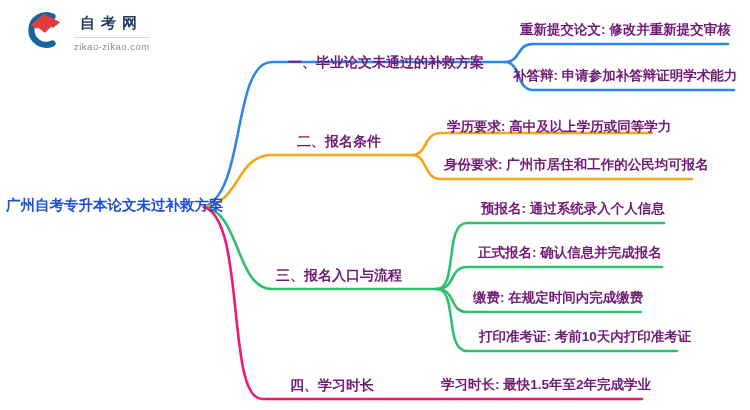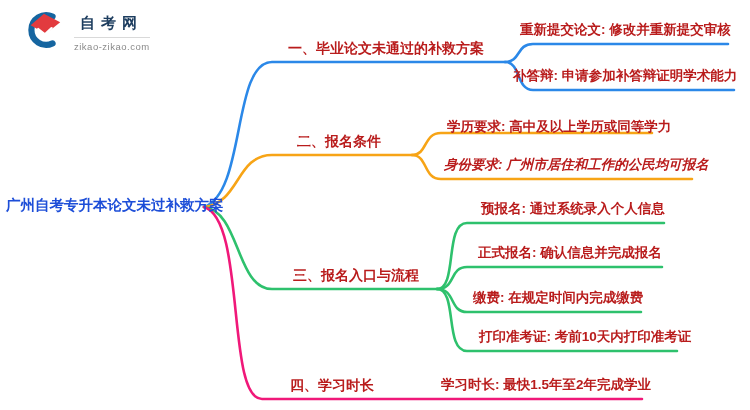--- a/index.html
+++ b/index.html
@@ -16,21 +16,21 @@
 
   svg.lines {
     position: absolute;
     left: 0; top: 0;
     width: 750px; height: 410px;
   }
   svg.lines path { fill: none; stroke-width: 2.6; stroke-linecap: round; }
 
   .node {
     position: absolute;
-    color: #b91c1c;
+    color: #701a75;
     font-weight: 600;
     font-size: 13.5px;
     line-height: 18px;
     white-space: nowrap;
   }
   .node.branch { font-size: 14px; }
   .node.root {
     font-size: 14.5px;
     font-weight: 700;
     color: #1d4ed8;
@@ -79,30 +79,30 @@
     <path d="M437 289 C458 289 444 223 467 223 L664 223" stroke="#2ec16d"></path>
     <path d="M437 289 C456 289 449 267 467 267 L662 267" stroke="#2ec16d"></path>
     <path d="M437 289 C456 289 449 312 467 312 L641 312" stroke="#2ec16d"></path>
     <path d="M437 289 C458 289 444 351 467 351 L677 351" stroke="#2ec16d"></path>
 
     <path d="M204 207 C246 219 226 399 262 399 L642 399" stroke="#f01879"></path>
   </svg>
 
   <div class="node root" style="left:6px; top:196px;">广州自考专升本论文未过补救方案</div>
 
-  <div class="node branch" style="left:288px; top:39px;text-align:center;">一、毕业论文未通过的补救方案</div>
+  <div class="node branch" style="left:288px; top:53px;text-align:center;">一、毕业论文未通过的补救方案</div>
   <div class="node branch" style="left:297px; top:132px;">二、报名条件</div>
-  <div class="node branch" style="left:293px; top:266px;">三、报名入口与流程</div>
+  <div class="node branch" style="left:276px; top:266px;">三、报名入口与流程</div>
   <div class="node branch" style="left:290px; top:376px;">四、学习时长</div>
 
   <div class="node" style="left:520px; top:21px;">重新提交论文: 修改并重新提交审核</div>
   <div class="node" style="left:513px; top:67px;">补答辩: 申请参加补答辩证明学术能力</div>
 
   <div class="node" style="left:447px; top:118px;">学历要求: 高中及以上学历或同等学力</div>
-  <div class="node" style="left:444px; top:156px;font-style:italic;">身份要求: 广州市居住和工作的公民均可报名</div>
+  <div class="node" style="left:444px; top:156px;">身份要求: 广州市居住和工作的公民均可报名</div>
 
   <div class="node" style="left:481px; top:200px;">预报名: 通过系统录入个人信息</div>
   <div class="node" style="left:478px; top:244px;">正式报名: 确认信息并完成报名</div>
   <div class="node" style="left:473px; top:289px;">缴费: 在规定时间内完成缴费</div>
   <div class="node" style="left:479px; top:328px;">打印准考证: 考前10天内打印准考证</div>
 
   <div class="node" style="left:441px; top:376px;">学习时长: 最快1.5年至2年完成学业</div>
 
   <div class="logo">
     <svg class="logo-icon" viewBox="0 0 44 44">

